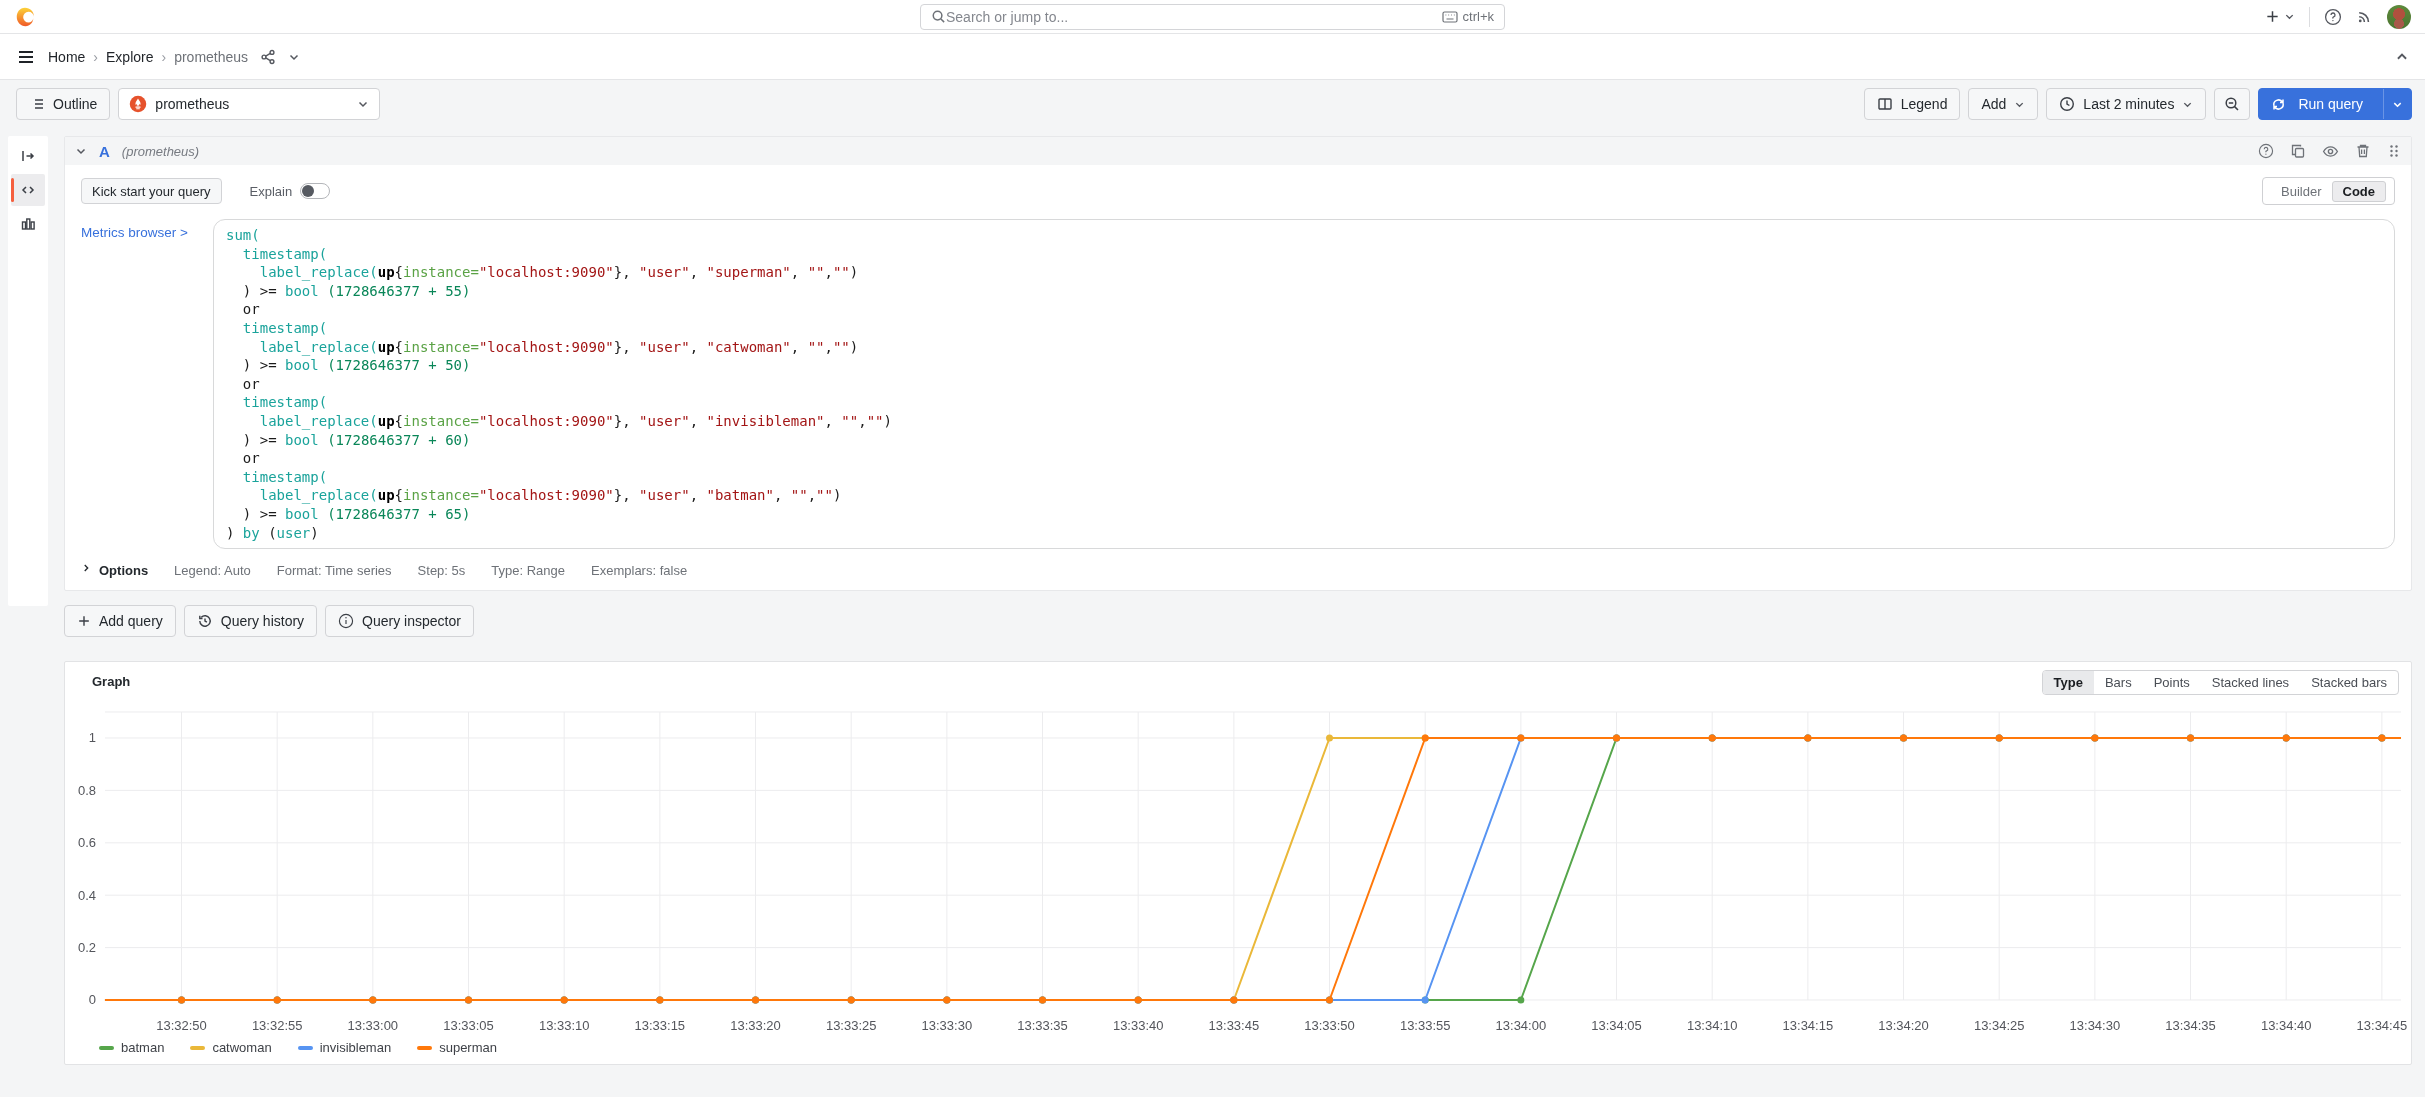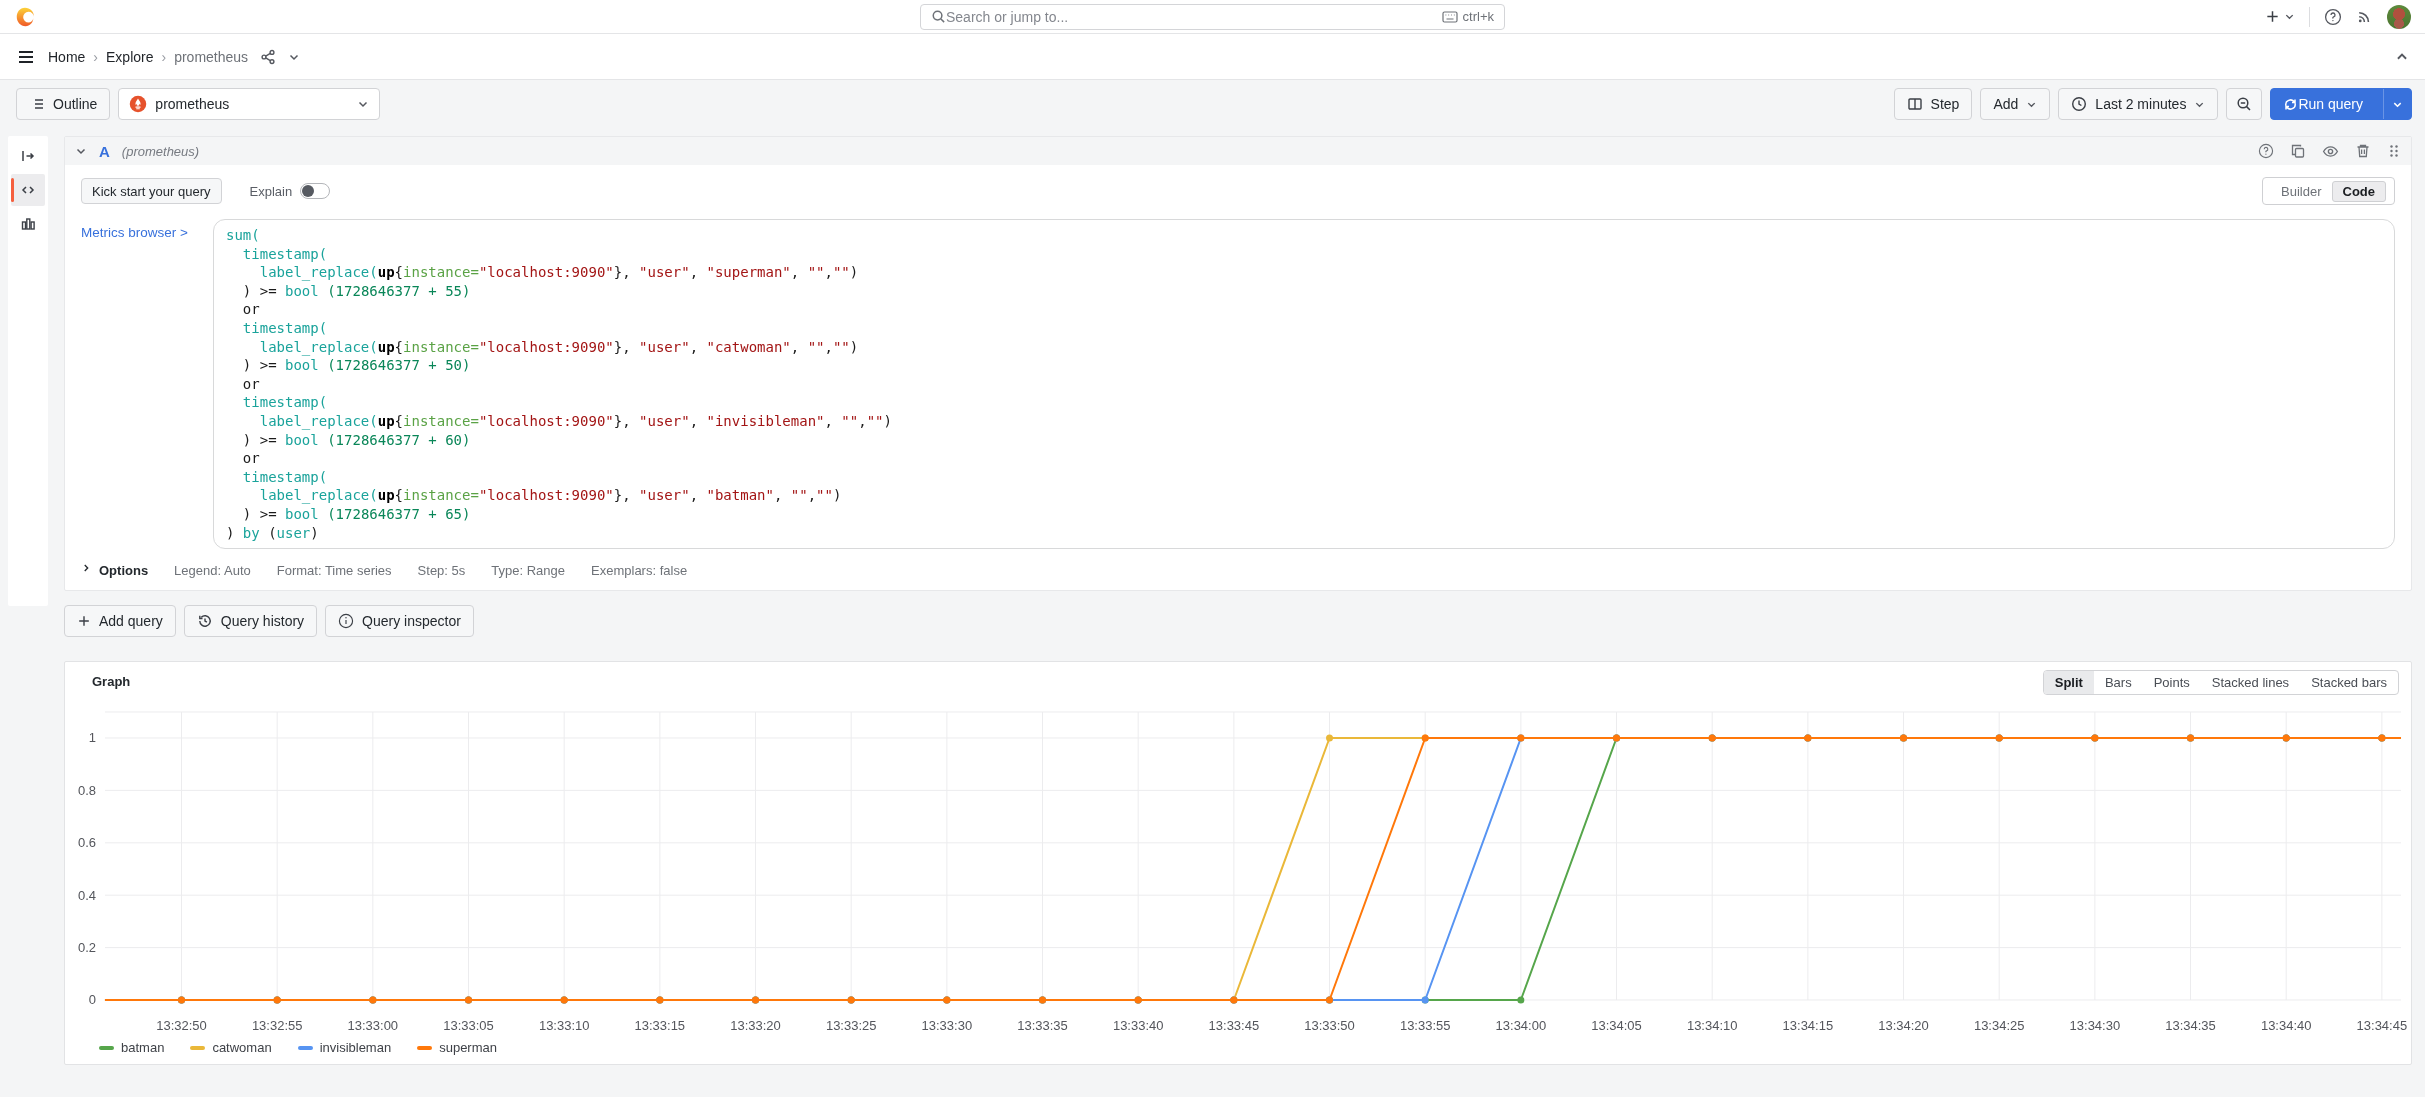--- a/index.html
+++ b/index.html
@@ -25,21 +25,21 @@
   .crumbs{display:flex;align-items:center;gap:8px;font-size:14px}
   .crumb{color:#1f2328}
   .crumb.current{color:#6e7278}
   .crumb-sep{color:#9a9da4}
   .nav2-right{margin-left:auto;color:#55585f;display:flex;align-items:center}
   
   .btn{height:32px;display:inline-flex;align-items:center;gap:8px;padding:0 12px;border:1px solid #d2d3d6;border-radius:4px;background:#f6f7f8;font-size:14px;font-weight:500;color:#24292e;cursor:pointer;white-space:nowrap}
   .btn .ic{color:#3b3f46}
   .btn-sm{height:26px;font-size:13px;padding:0 10px}
   .btn-primary{background:#3871dc;border-color:#3871dc;color:#fff;padding:0}
-  .btn-primary .seg{display:flex;align-items:center;gap:0;padding:0 12px;height:100%}
+  .btn-primary .seg{display:flex;align-items:center;gap:12px;padding:0 12px;height:100%}
   .btn-primary .caret{border-left:1px solid rgba(255,255,255,.25);padding:0 8px;height:100%;display:flex;align-items:center}
   
   .content{padding:8px 13px 0 8px}
   .toolbar{display:flex;align-items:center;gap:8px;padding-left:8px;margin-bottom:16px}
   .ds-picker{height:32px;width:262px;background:#fff;border:1px solid #d2d3d6;border-radius:4px;display:flex;align-items:center;gap:8px;padding:0 10px;cursor:pointer}
   .ds-picker .name{font-size:14px;color:#24292e}
   .ds-picker .chev{margin-left:auto;color:#55585f}
   .toolbar-right{margin-left:auto;display:flex;align-items:center;gap:8px}
   
   .workrow{display:flex;align-items:flex-start}
@@ -216,21 +216,21 @@
       </span>
     </div>
     <div class="toolbar-right">
       <button class="btn">
         <span class="ic">
           <svg width="16" height="16" viewBox="0 0 16 16" fill="none" stroke="#3b3f46" stroke-width="1.4">
               <rect x="2" y="3" width="12" height="10" rx="1"></rect>
               <path d="M8 3v10"></path>
             </svg>
         </span>
-        <span>Step</span>
+        <span>Legend</span>
       </button>
       <button class="btn">
         <span>Add</span>
         <span class="ic">
           <svg width="11" height="11" viewBox="0 0 12 12" fill="none" stroke="#55585f" stroke-width="1.5">
               <path d="M2.5 4.5 6 8l3.5-3.5"></path>
             </svg>
         </span>
       </button>
       <button class="btn">
@@ -429,21 +429,21 @@
                 <circle cx="9" cy="5.4" r=".8" fill="#3b3f46" stroke="none"></circle>
               </svg>
           </span>
           <span>Query inspector</span>
         </button>
       </div>
 
       <div class="gpanel">
         <span class="gtitle">Graph</span>
         <div class="gtabs" id="style-tabs">
-            <span class="gtab active">Split</span>
+            <span class="gtab active">Type</span>
             <span class="gtab">Bars</span>
             <span class="gtab">Points</span>
             <span class="gtab">Stacked lines</span>
             <span class="gtab">Stacked bars</span>
           </div>
         <div class="chart-wrap">
           <svg id="chart-svg" viewBox="0 0 2340 332" preserveAspectRatio="none">
               <line x1="36" y1="6" x2="2334" y2="6" stroke="#ececee" stroke-width="1"></line>
               <line x1="36" y1="32" x2="2334" y2="32" stroke="#ececee" stroke-width="1"></line>
               <text x="27" y="36.5" text-anchor="end" font-size="13" fill="#54565c" font-family="Liberation Sans, sans-serif">1</text>

